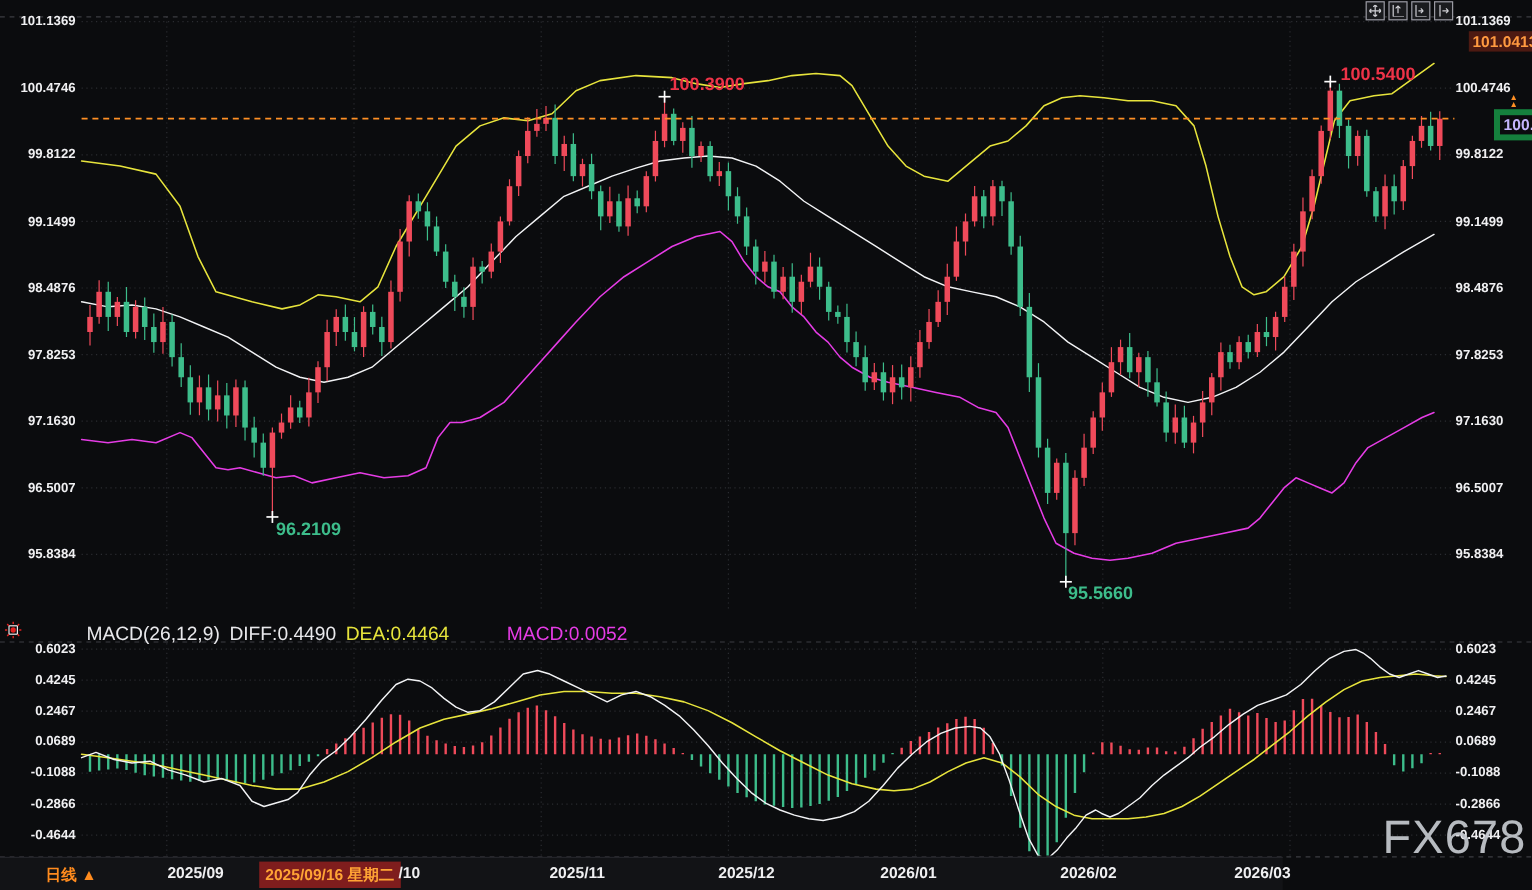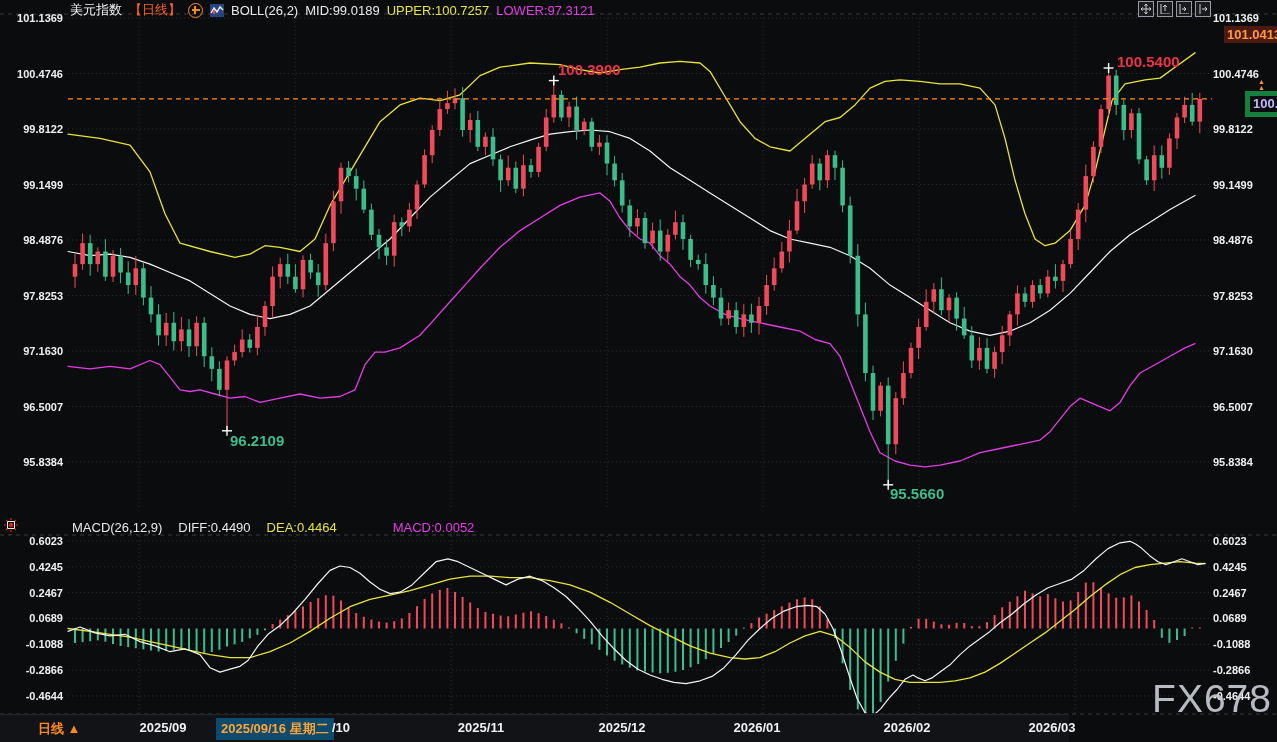--- a/index.html
+++ b/index.html
@@ -25,28 +25,28 @@
   
   .axlab{position:absolute;font-size:11px;font-weight:700;color:#f0f0f2;line-height:16px;}
   #lax{left:0;top:0;width:63px;z-index:3;}
   #lax .axlab{right:0;text-align:right;}
   #rax{left:1213px;top:0;width:64px;z-index:2;}
   
   .tag-high{left:1211px;top:26px;background:#4d1a12;color:#ff9a40;font-size:13px;font-weight:700;padding:1px 4px 1px 3px;z-index:4;margin-left:13px;}
   .tag-last{left:1209px;top:91px;border:5px solid #15803d;color:#c4b5fd;background:#0b0c0e;font-size:13px;font-weight:700;padding:0px 4px 1px 3px;z-index:4;margin-left:36px;}
   .tag-marker{left:1258px;top:79px;color:#ff9025;font-size:7px;line-height:6px;z-index:5;text-align:center;}
   
-  #macd-header{left:72px;top:520px;font-size:13px;color:#e9e9ec;display:flex;gap:16px;z-index:3;}
+  #macd-header{left:72px;top:520px;font-size:16px;color:#e9e9ec;display:flex;gap:8px;z-index:3;}
   .dea{color:#e7e43c;} .macdv{color:#e53ce5;padding-left:40px;}
   #macd-ico{left:4px;top:518px;z-index:3;}
   
   #footer{left:0;bottom:0;width:1069px;height:27px;background:#121316;border-top:1px solid #232429;z-index:3;}
   .fdate{position:absolute;top:5px;transform:translateX(-50%);font-size:13px;font-weight:700;color:#f0f0f2;}
   #period-btn{position:absolute;left:38px;top:5px;color:#ff8b1e;font-size:13px;font-weight:700;}
-  #crosshair-date{position:absolute;left:216px;top:3px;background:#0c4a6e;color:#ffa435;font-size:13px;font-weight:700;padding:2px 5px;}
+  #crosshair-date{position:absolute;left:216px;top:3px;background:#7f1d1d;color:#ffa435;font-size:13px;font-weight:700;padding:2px 5px;}
   #crosshair-suffix{position:absolute;left:332px;top:5px;color:#f0f0f2;font-size:13px;font-weight:700;}
   
   #watermark{right:5px;bottom:21px;font-size:39px;color:#c6cad0;letter-spacing:1px;font-weight:400;z-index:6;opacity:.92;}
 </style>
 </head>
 <body>
 
 <div id="stage">
 
   <svg id="chart-svg" width="1277" height="742" viewBox="0 0 1277 742">
@@ -563,34 +563,20 @@
         <line x1="1184.6" y1="628.4994881889763" x2="1184.6" y2="635.9811811023623" stroke="#3dbd8b" stroke-width="2"></line>
         <line x1="1192.2" y1="628.4994881889763" x2="1192.2" y2="627.4994881889763" stroke="#ef4a5a" stroke-width="2"></line>
         <line x1="1199.8" y1="628.4994881889763" x2="1199.8" y2="627.4994881889763" stroke="#ef4a5a" stroke-width="2"></line>
       </g>
       <g clip-path="url(#mclip)">
         <polyline points="68,628.5 90,631.4 110,634.3 130,637.2 150,641.6 170,645.9 190,650.3 210,654.6 230,657.6 250,657.6 270,651.7 290,643.0 310,631.4 330,618.3 350,606.7 370,599.4 390,595.1 410,590.7 430,584.9 450,579.1 470,576.2 490,576.2 510,577.7 530,577.7 550,580.6 570,584.9 590,592.2 610,602.3 630,614.0 650,625.6 670,635.8 690,645.9 710,653.2 730,657.6 745,659.0 760,657.6 775,651.7 790,643.0 805,635.8 820,631.4 835,635.8 850,647.4 865,661.9 880,672.1 895,679.3 910,682.3 925,682.3 940,682.3 955,680.8 970,677.9 985,672.1 1000,663.4 1015,653.2 1030,643.0 1045,632.9 1060,621.2 1075,609.6 1090,596.5 1105,584.9 1120,574.7 1135,567.5 1150,564.6 1165,563.1 1180,561.7 1195,563.1 1205,563.7" fill="none" stroke="#e7e43c" stroke-width="1.3" stroke-linejoin="round" stroke-linecap="round"></polyline>
         <polyline points="68,631.4 80,627.0 95,632.9 110,635.8 125,634.3 140,641.6 155,645.9 170,651.7 185,648.8 200,654.6 210,667.7 220,672.1 230,669.2 240,666.3 248,660.5 258,645.9 268,634.3 280,625.6 292,614.0 305,599.4 318,583.5 330,570.4 340,566.0 350,567.5 360,573.3 370,582.0 380,589.3 390,593.6 400,592.2 412,584.9 424,573.3 436,561.7 448,558.8 458,561.7 470,567.5 482,573.3 494,579.1 506,584.9 518,579.1 530,576.2 542,580.6 554,587.8 566,596.5 578,608.2 590,621.2 602,635.8 614,648.8 626,660.5 638,669.2 650,675.0 662,679.3 674,682.3 686,683.7 700,680.8 712,676.4 724,667.7 736,654.6 748,640.1 760,628.5 772,618.3 784,611.1 796,606.7 808,605.3 817,606.7 825,614.0 833,628.5 841,650.3 849,675.0 857,698.2 865,712.8 873,715.7 881,708.4 889,698.2 897,689.5 905,679.3 913,675.0 918,677.9 925,680.8 932,677.9 940,672.1 950,664.8 960,654.6 970,645.9 980,638.7 990,631.4 1000,622.7 1012,614.0 1024,603.8 1036,595.1 1048,587.8 1060,583.5 1072,579.1 1084,570.4 1096,558.8 1108,548.6 1120,542.8 1130,541.3 1136,544.2 1142,548.6 1150,555.9 1158,561.7 1166,564.6 1174,561.7 1182,558.8 1190,561.7 1198,564.6 1205,563.3" fill="none" stroke="#f2f3f5" stroke-width="1.2" stroke-linejoin="round" stroke-linecap="round"></polyline>
       </g>
     </svg>
 
-  <div id="header" class="abs">
-    <span class="sym">美元指数</span>
-    <span class="period">【日线】</span>
-    <span class="circle-plus"></span>
-    <svg class="boll-ico" viewBox="0 0 14 13">
-      <rect x="0" y="0" width="14" height="13" fill="#24457d"></rect>
-      <polyline points="1,9 4,4 7,8 10,3 13,6" fill="none" stroke="#f0f4fa" stroke-width="1.4"></polyline>
-      <rect x="3" y="6" width="2" height="4" fill="#ef4a5a"></rect>
-    </svg>
-    <span>BOLL(26,2)</span>
-    <span>MID:99.0189</span>
-    <span class="upper">UPPER:100.7257</span>
-    <span class="lower">LOWER:97.3121</span>
-  </div>
 
   <div id="toolbar" class="abs">
     <span class="tbtn">
       <svg width="10" height="10" viewBox="0 0 10 10">
           <path d="M5 0v10M0 5h10M5 0l-1.6 1.8M5 0l1.6 1.8M5 10l-1.6-1.8M5 10l1.6-1.8M0 5l1.8-1.6M0 5l1.8 1.6M10 5l-1.8-1.6M10 5l-1.8 1.6" stroke="#cfcfd4" stroke-width="1" fill="none"></path>
         </svg>
     </span>
     <span class="tbtn">
       <svg width="10" height="10" viewBox="0 0 10 10">
           <path d="M1 0v10M1 10h9M3 3l2-2 2 2M5 1v6" stroke="#cfcfd4" stroke-width="1" fill="none"></path>

